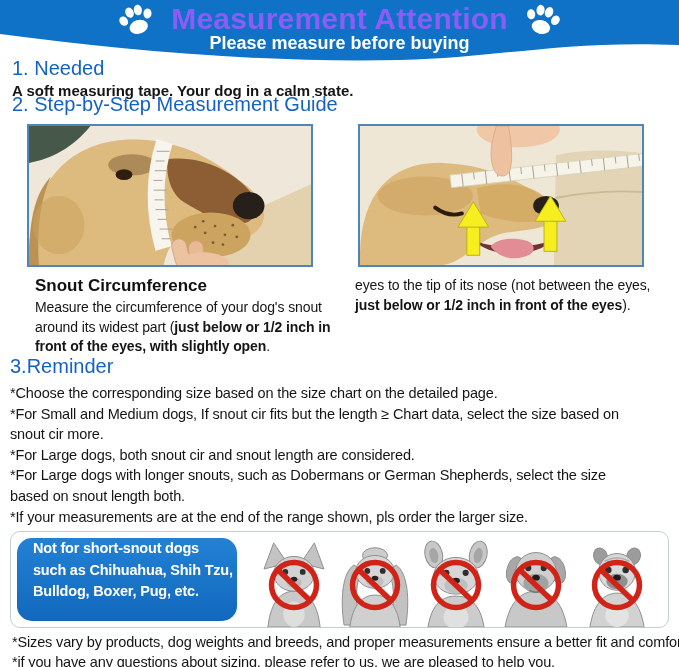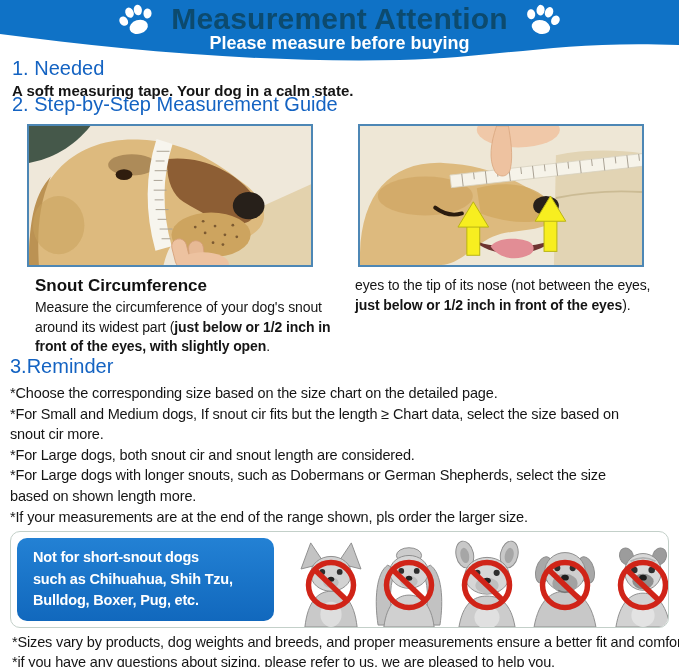--- a/index.html
+++ b/index.html
@@ -5,21 +5,21 @@
   html,body{margin:0;padding:0;background:#fff;}
   body{width:679px;height:667px;overflow:hidden;position:relative;
        font-family:"Liberation Sans", sans-serif;color:#151515;}
   .abs{position:absolute;}
 
   
   #banner{position:absolute;top:0;left:0;width:679px;height:64px;}
   #banner .bg{position:absolute;top:0;left:0;width:679px;height:64px;display:block;}
   .banner-row{position:absolute;top:1px;left:0;right:0;display:flex;
               justify-content:center;align-items:center;gap:15px;}
-  .title{font-size:30px;font-weight:bold;color:#0c4a6e;letter-spacing:.2px;}
+  .title{font-size:30px;font-weight:bold;color:#8b5cf6;letter-spacing:.2px;}
   .paw{width:40px;height:35px;}
   .paw.left{transform:rotate(-18deg);}
   .paw.right{transform:rotate(14deg);}
   .subtitle{position:absolute;top:33px;left:0;right:0;text-align:center;
             color:#fff;font-weight:bold;font-size:18px;}
 
   
   h2{margin:0;font-size:20px;font-weight:normal;color:#1463c2;}
   #needed-h{top:57px;left:12px;}
   #needed-body{top:82px;left:12px;font-size:15px;white-space:nowrap;font-weight:bold;}
@@ -40,23 +40,23 @@
   .cap b{font-weight:bold;}
 
   
   #reminder{top:355px;left:10px;}
   #reminder h2{margin-bottom:5px;}
   #reminder .line{font-size:14.5px;line-height:20.6px;white-space:nowrap;letter-spacing:-.15px;}
 
   
   #warning{top:531px;left:10px;width:659px;height:97px;border:1px solid #c3d0c9;
            border-radius:10px;box-sizing:border-box;display:flex;overflow:hidden;background:#fff;}
-  .wbox{margin:6px;width:257px;flex:0 0 auto;border-radius:10px;
+  .wbox{margin:6px;width:220px;flex:0 0 auto;border-radius:15px;
         background:linear-gradient(#2381d4,#1168bd);
-        display:flex;flex-direction:column;justify-content:center;padding-left:16px;box-sizing:border-box;}
+        display:flex;flex-direction:column;padding-left:16px;box-sizing:border-box;}
   .wline{color:#fff;font-weight:bold;font-size:14.5px;line-height:21.5px;
          white-space:nowrap;letter-spacing:-.2px;}
   .dogs{flex:1;display:flex;justify-content:space-between;align-items:flex-end;padding:0 12px;}
   .dog{position:relative;width:78px;height:87px;flex:0 0 auto;}
   .dog .breed{display:block;width:78px;height:87px;}
   .dog .no{position:absolute;left:11px;top:17px;width:56px;height:56px;}
 
   
   #footer{top:633px;left:12px;}
   #footer .line{font-size:14.5px;line-height:19.5px;white-space:nowrap;letter-spacing:-.15px;}
@@ -180,21 +180,21 @@
     </div>
   </div>
 
   <div id="reminder" class="abs">
     <h2>3.Reminder</h2>
     <div class="line">*Choose the corresponding size based on the size chart on the detailed page.</div>
     <div class="line">*For Small and Medium dogs, If snout cir fits but the length ≥ Chart data, select the size based on</div>
     <div class="line">snout cir more.</div>
     <div class="line">*For Large dogs, both snout cir and snout length are considered.</div>
     <div class="line">*For Large dogs with longer snouts, such as Dobermans or German Shepherds, select the size</div>
-    <div class="line">based on shown length more.</div>
+    <div class="line">based on snout length both.</div>
     <div class="line">*If your measurements are at the end of the range shown, pls order the larger size.</div>
   </div>
 
   <div id="warning" class="abs">
     <div class="wbox">
       <div class="wline">Not for short-snout dogs</div>
       <div class="wline">such as Chihuahua, Shih Tzu,</div>
       <div class="wline">Bulldog, Boxer, Pug, etc.</div>
     </div>
     <div class="dogs">

